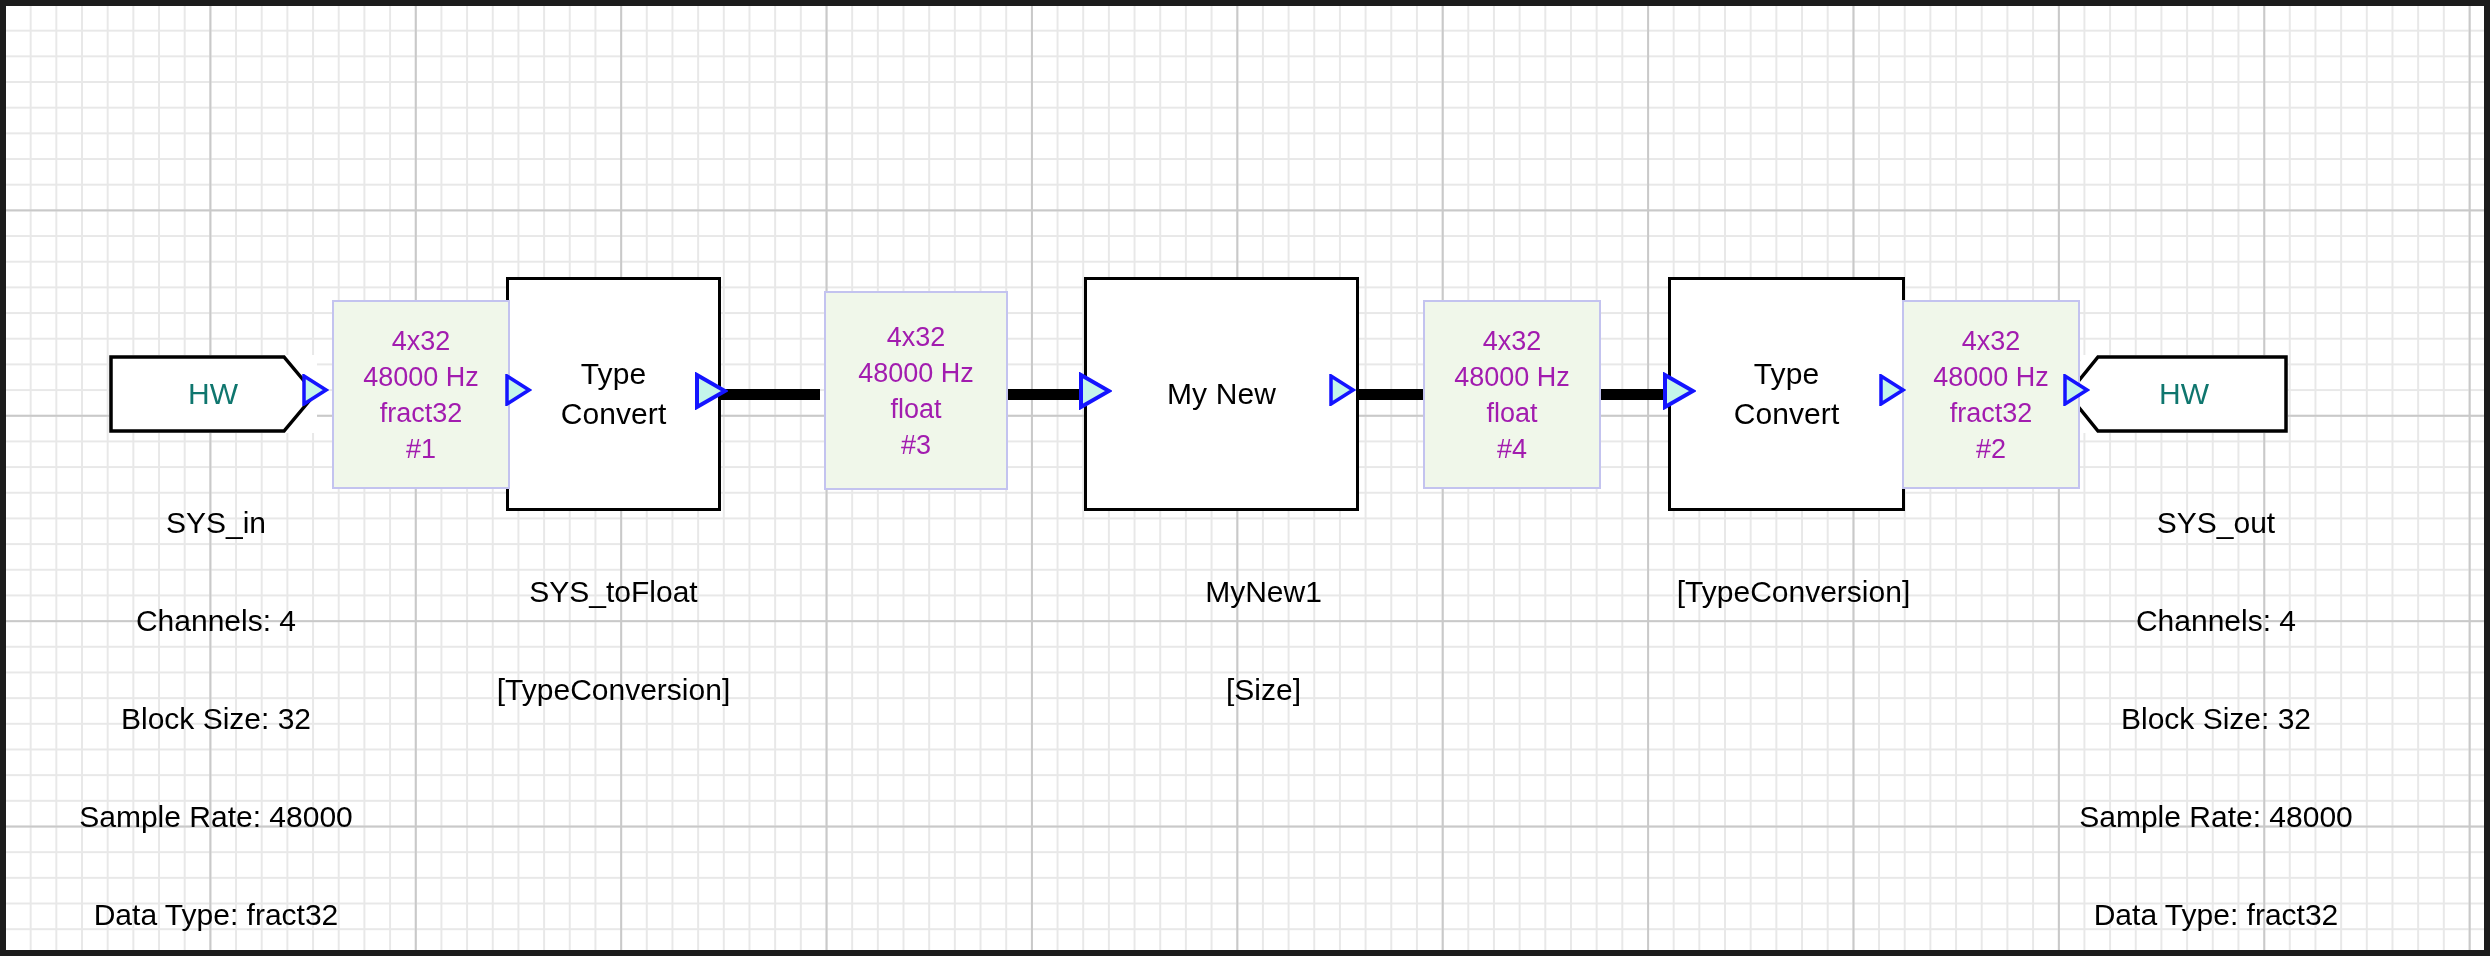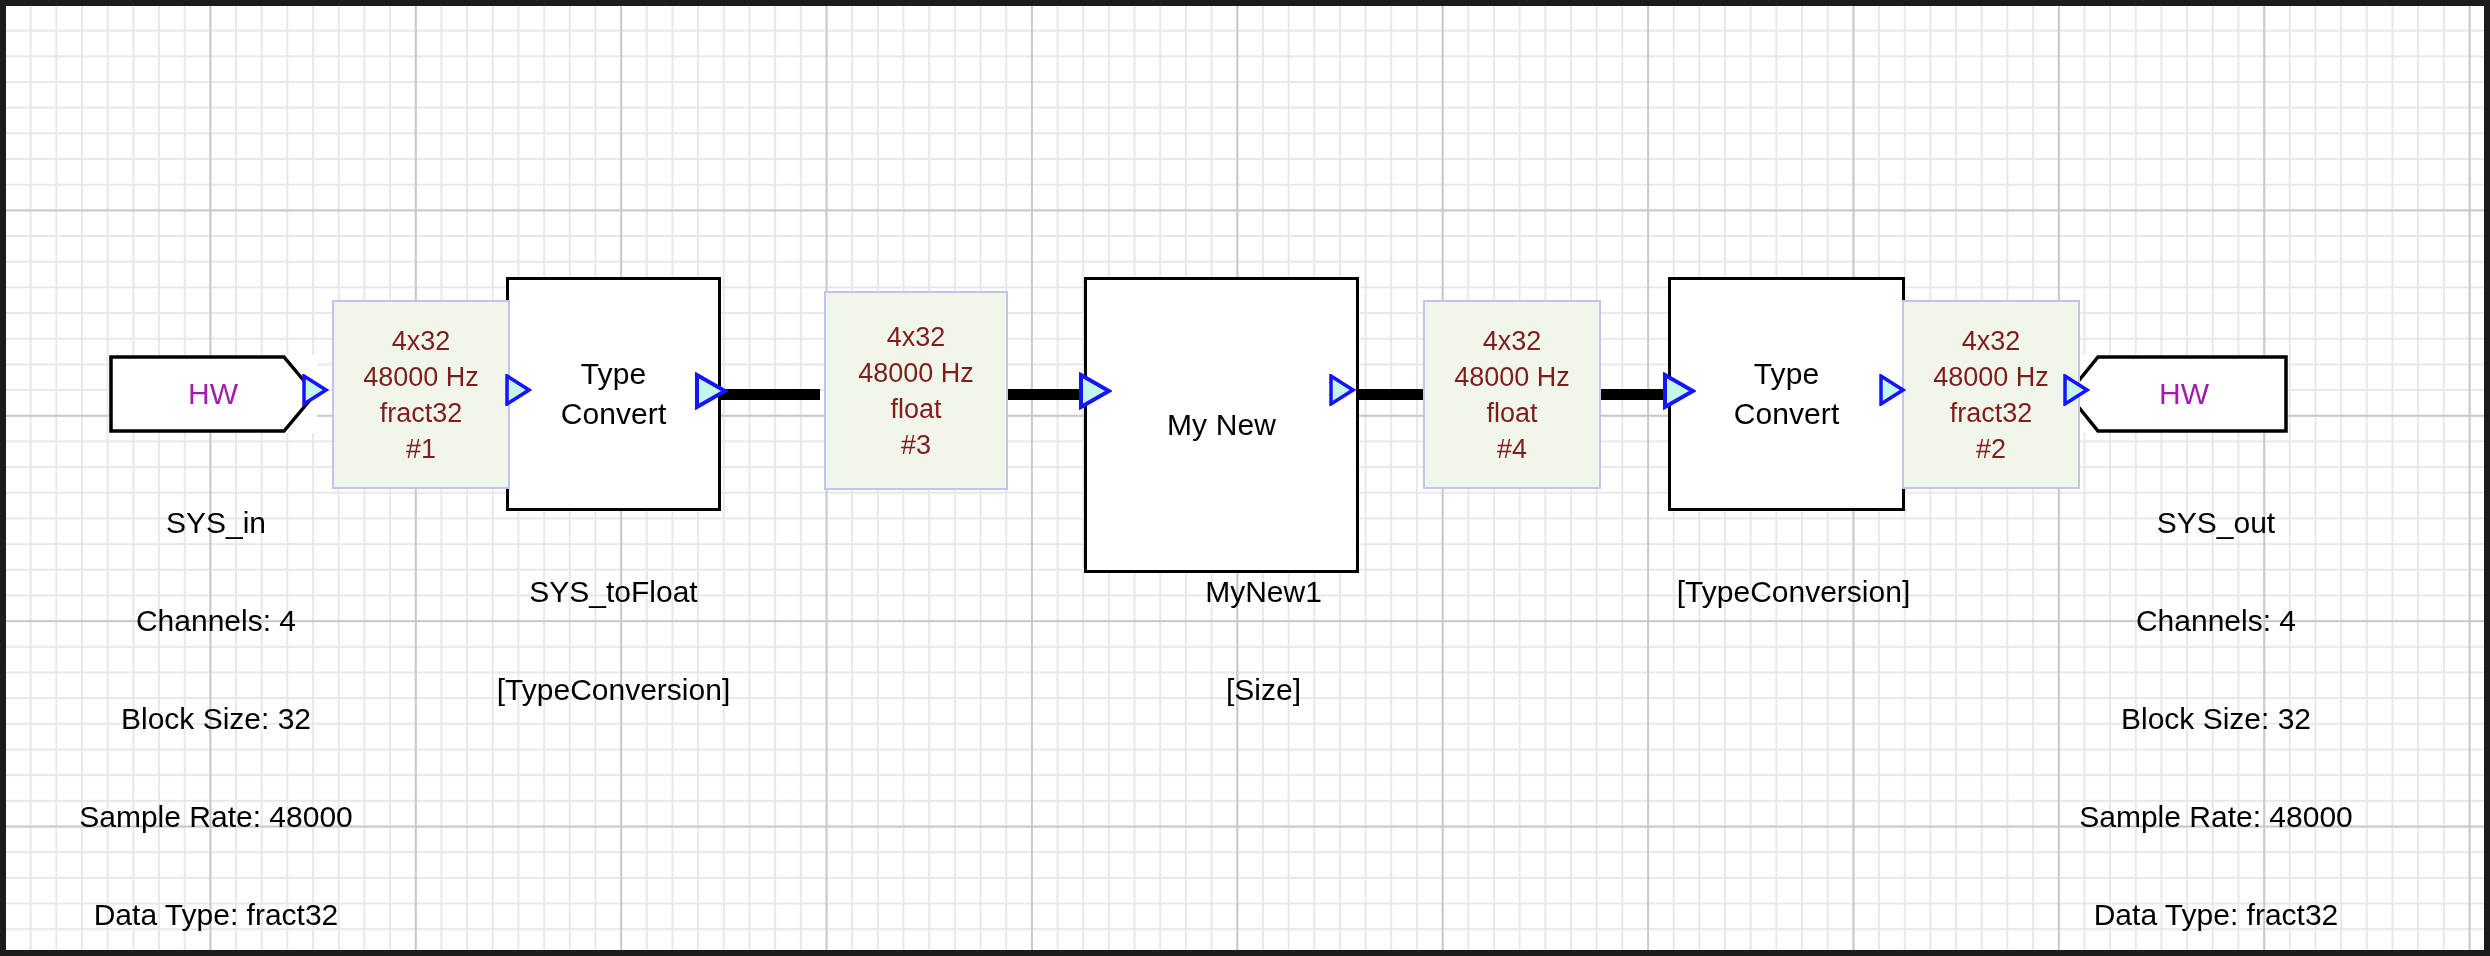--- a/index.html
+++ b/index.html
@@ -71,38 +71,38 @@
   }
 
   
   .hw {
     position: absolute;
     background: #ffffff;
     display: flex;
     align-items: center;
     justify-content: center;
     font-size: 30px;
-    color: #a21caf;
+    color: #0f766e;
   }
   .hw svg { position: absolute; left: 0; top: 0; }
   .hw .hw-text { position: relative; z-index: 2; }
 
   
   .probe {
     position: absolute;
     background: #f0f7ea;
     border: 2px solid #c3c3ef;
     box-sizing: border-box;
     display: flex;
     flex-direction: column;
     align-items: center;
     justify-content: center;
     font-size: 27px;
     line-height: 36px;
-    color: #7f1d1d;
+    color: #a21caf;
     text-align: center;
     z-index: 5;
   }
   .probe div { white-space: nowrap; }
 
   
   .port {
     position: absolute;
     width: 28px;
     height: 32px;
@@ -178,21 +178,21 @@
       <div>[TypeConversion]</div>
     </div>
 
     <div class="probe" style="left:818px; top:285px; width:184px; height:199px;">
       <div>4x32</div>
       <div>48000 Hz</div>
       <div>float</div>
       <div>#3</div>
     </div>
 
-    <div class="blk" style="left:1078px; top:271px; width:275px; height:296px;">
+    <div class="blk" style="left:1078px; top:271px; width:275px; height:234px;">
       <span class="blk-label">My New</span>
     </div>
     <div class="port" style="left:1072px; top:366px;">
       <svg width="34" height="38" viewBox="0 0 34 38">
         <polygon points="3,3 3,35 31,19" fill="#c4f5ea" stroke="#1414ff" stroke-width="4"></polygon>
       </svg>
     </div>
     <div class="port" style="left:1322px; top:368px;">
       <svg width="28" height="32" viewBox="0 0 28 32">
         <polygon points="3,2 3,30 25,16" fill="#c4f5ea" stroke="#1414ff" stroke-width="3.5"></polygon>

